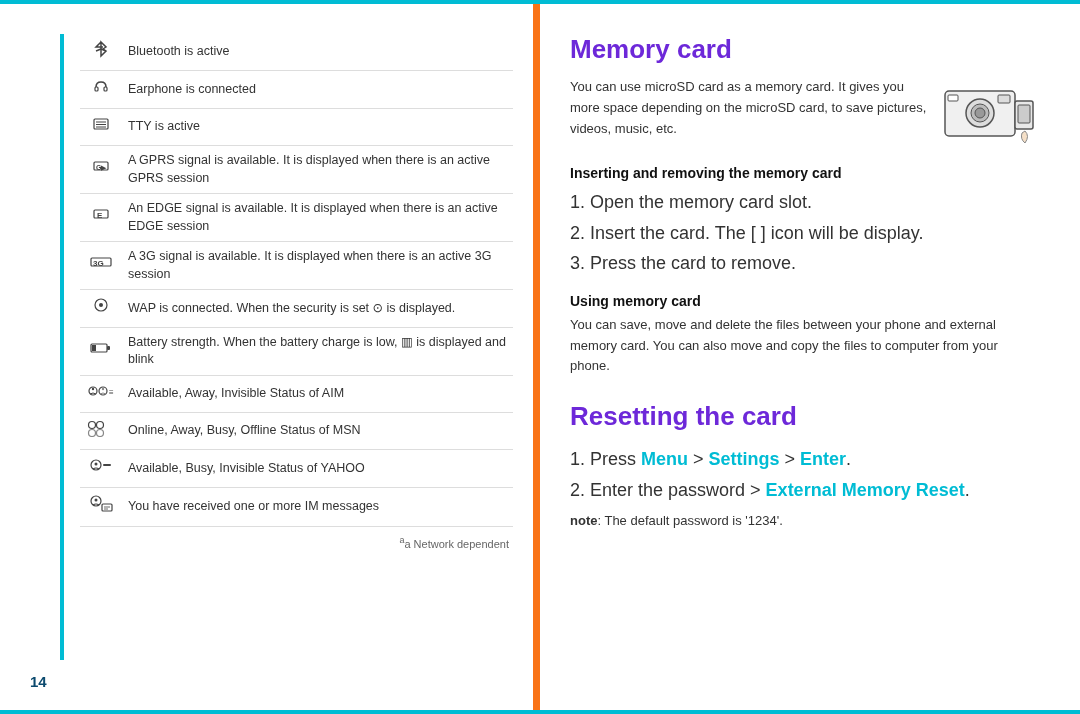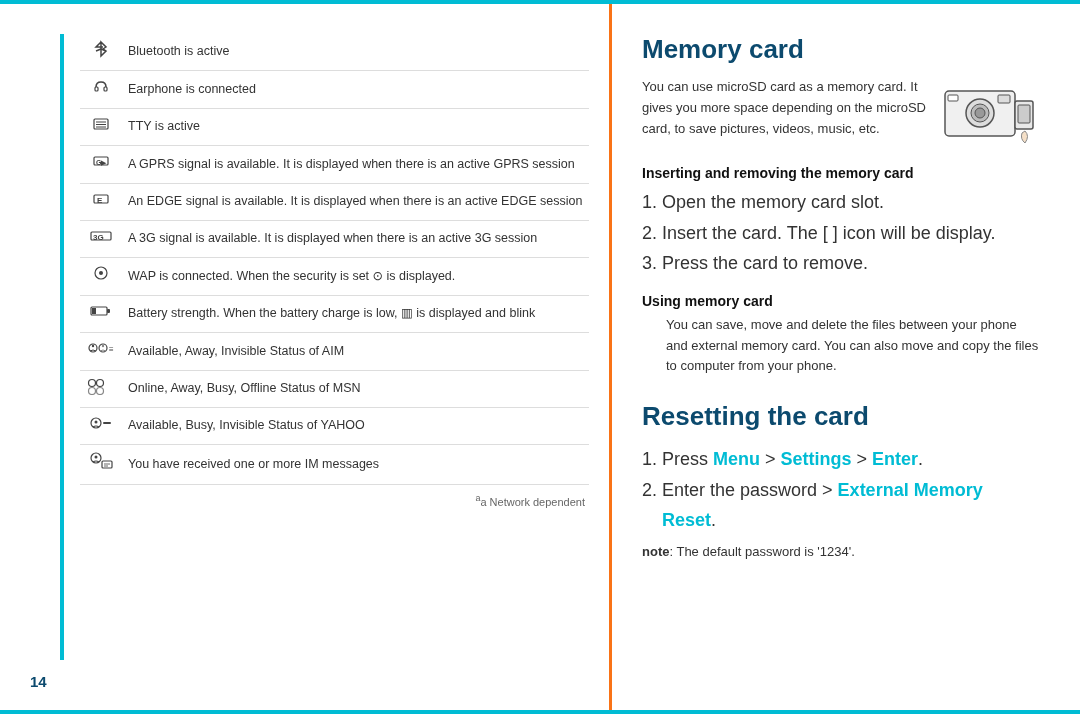--- a/index.html
+++ b/index.html
@@ -32,23 +32,23 @@
 
     .page-container {
       position: absolute;
       top: 4px; bottom: 4px; left: 0; right: 0;
       display: flex;
       flex-direction: row;
     }
 
     
     .left-panel {
-      width: 612px;
+      width: 540px;
       padding: 30px 20px 15px 80px;
-      border-right: 3px solid #f97316;
+      border-right: 7px solid #f97316;
       position: relative;
     }
 
     
     .cyan-accent {
       position: absolute;
       left: 60px;
       top: 30px;
       width: 4px;
       height: calc(100% - 80px);
@@ -104,21 +104,21 @@
     
     .right-panel {
       flex: 1;
       padding: 30px 40px 20px 30px;
     }
 
     
     .section-title {
       font-size: 26px;
       font-weight: bold;
-      color: #0c4a6e;
+      color: #6d28d9;
       margin-bottom: 12px;
       font-family: Arial, sans-serif;
     }
 
     .section-title.resetting {
       margin-top: 24px;
     }
 
     .memory-header-row {
       display: flex;
@@ -147,21 +147,20 @@
       font-weight: bold;
       color: #111;
       margin-bottom: 6px;
       margin-top: 14px;
     }
 
     .body-text {
       font-size: 13px;
       line-height: 1.6;
       color: #333;
-      margin-left: 24px;
     }
 
     ol.steps {
       padding-left: 20px;
       margin-top: 4px;
     }
 
     ol.steps li {
       font-size: 18px;
       line-height: 1.7;

